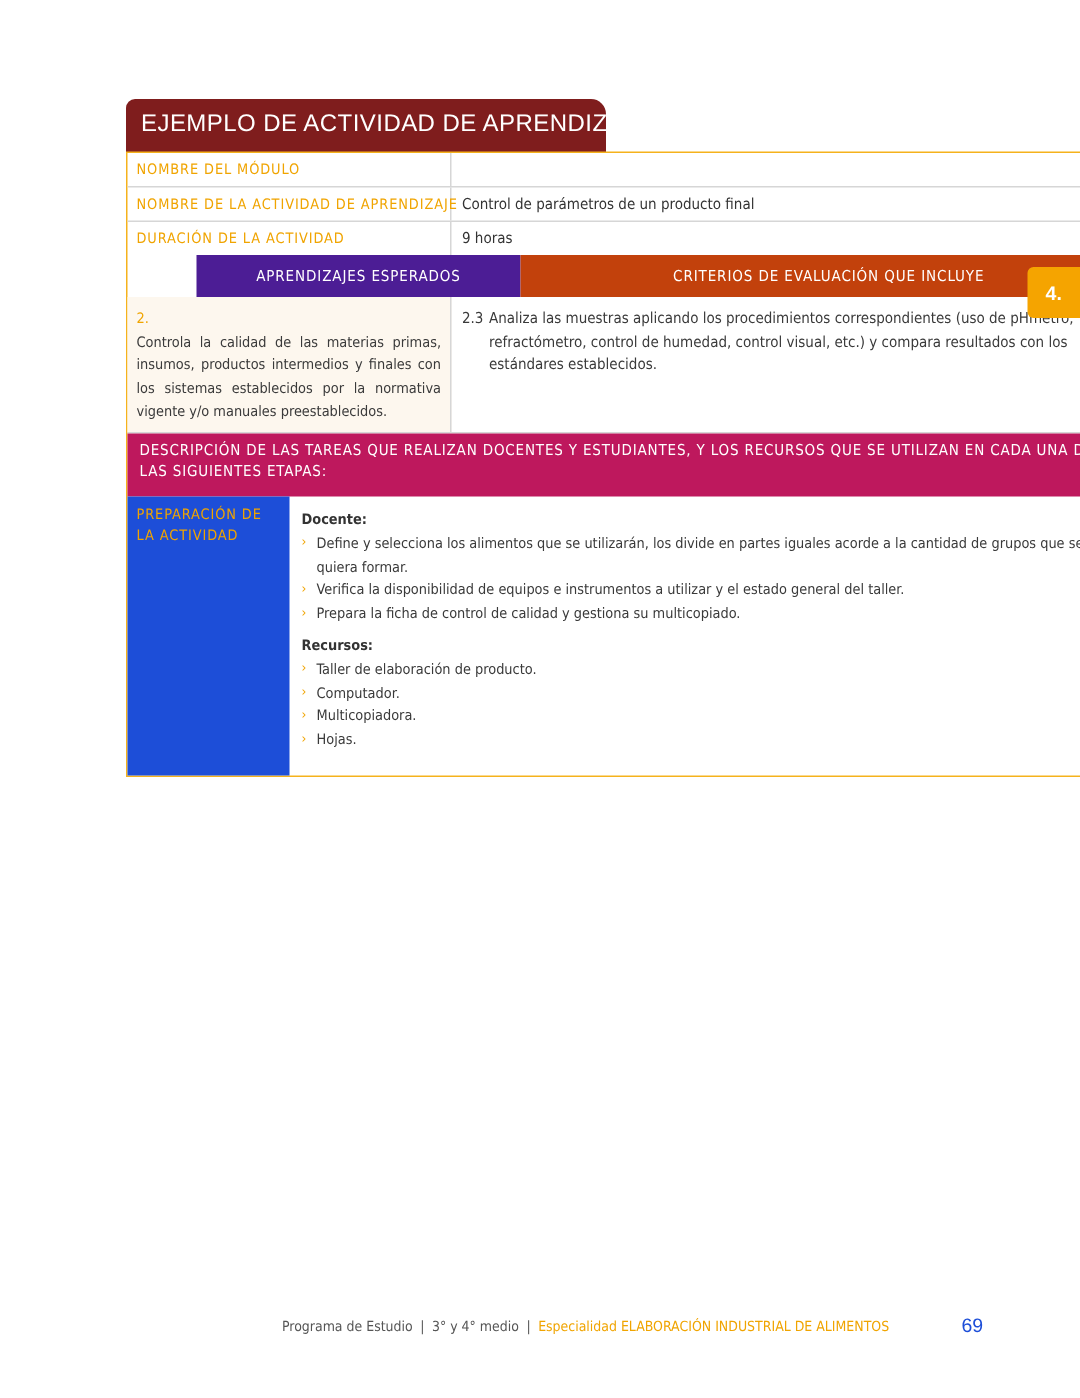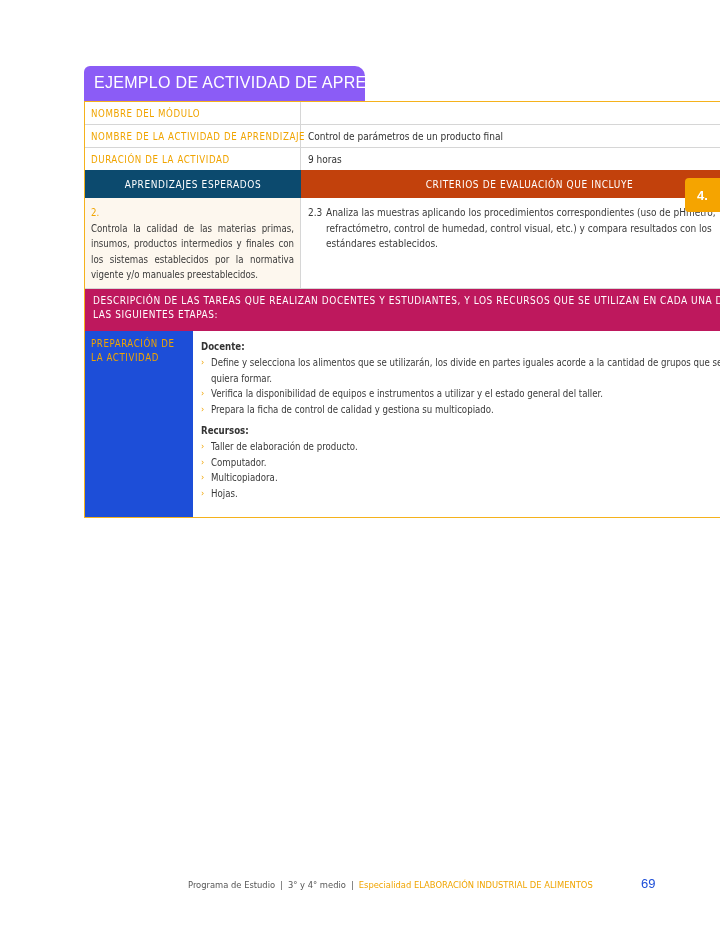--- a/index.html
+++ b/index.html
@@ -1,28 +1,28 @@
 <!DOCTYPE html>
 <html><head>
 <meta charset="utf-8">
 <style>
   html, body { margin: 0; padding: 0; background: #ffffff; }
   body { width: 720px; height: 932px; position: relative; font-family: "DejaVu Sans Condensed", "Liberation Sans Narrow", "Liberation Sans", sans-serif; color: #3a3a3a; overflow: hidden; }
 
-  .title-tab { position: absolute; left: 84px; top: 66px; width: 281px; height: 36px; background: #8b5cf6; border-radius: 6px 10px 0 0; color: #fff; font-size: 16px; letter-spacing: 0.3px; box-sizing: border-box; padding: 8px 0 0 10px; white-space: nowrap; font-family: "Liberation Sans", sans-serif; }
+  .title-tab { position: absolute; left: 84px; top: 66px; width: 320px; height: 36px; background: #7f1d1d; border-radius: 6px 10px 0 0; color: #fff; font-size: 16px; letter-spacing: 0.3px; box-sizing: border-box; padding: 8px 0 0 10px; white-space: nowrap; font-family: "Liberation Sans", sans-serif; }
 
   .table { position: absolute; left: 84px; top: 101px; width: 675px; border: 1.5px solid #f5b21c; box-sizing: border-box; font-size: 10px; }
   .row { display: flex; border-bottom: 1px solid #d6d6d6; }
   .cell-l { width: 216px; box-sizing: border-box; padding: 0 6px; color: #f0a400; letter-spacing: 0.6px; border-right: 1px solid #d6d6d6; display: flex; align-items: center; white-space: nowrap; font-size: 9.6px; }
   .cell-r { flex: 1; box-sizing: border-box; padding: 0 7px; display: flex; align-items: center; color: #333; white-space: nowrap; font-size: 10px; }
   .h22 { height: 22px; }
   .bold { font-weight: bold; }
 
   .hdr-row { display: flex; height: 28px; }
-  .hdr-l { width: 216px; background: #0c4a6e; color: #fff; text-align: center; display: flex; align-items: center; justify-content: center; letter-spacing: 0.6px; font-size: 10px; }
+  .hdr-l { width: 216px; background: #4c1d95; color: #fff; text-align: center; display: flex; align-items: center; justify-content: center; letter-spacing: 0.6px; font-size: 10px; margin-left: 46px; }
   .hdr-r { flex: 1; background: #c2410c; color: #fff; display: flex; align-items: center; justify-content: center; letter-spacing: 0.6px; font-size: 10px; }
 
   .content-row { display: flex; border-bottom: 1px solid #d6d6d6; height: 90px; }
   .content-l { width: 216px; box-sizing: border-box; padding: 7px 6px; background: #fdf7ee; border-right: 1px solid #d6d6d6; font-size: 9.6px; line-height: 15.5px; text-align: justify; }
   .content-l .num { color: #f0a400; display: block; }
   .content-r { flex: 1; box-sizing: border-box; padding: 7px 7px; font-size: 10px; line-height: 15.5px; display: flex; }
   .content-r .crit-num { width: 18px; flex-shrink: 0; }
 
   .desc-hdr { background: #be185d; color: #fff; padding: 5px 8px; font-size: 10px; letter-spacing: 0.55px; line-height: 14px; height: 42px; box-sizing: border-box; }
 

